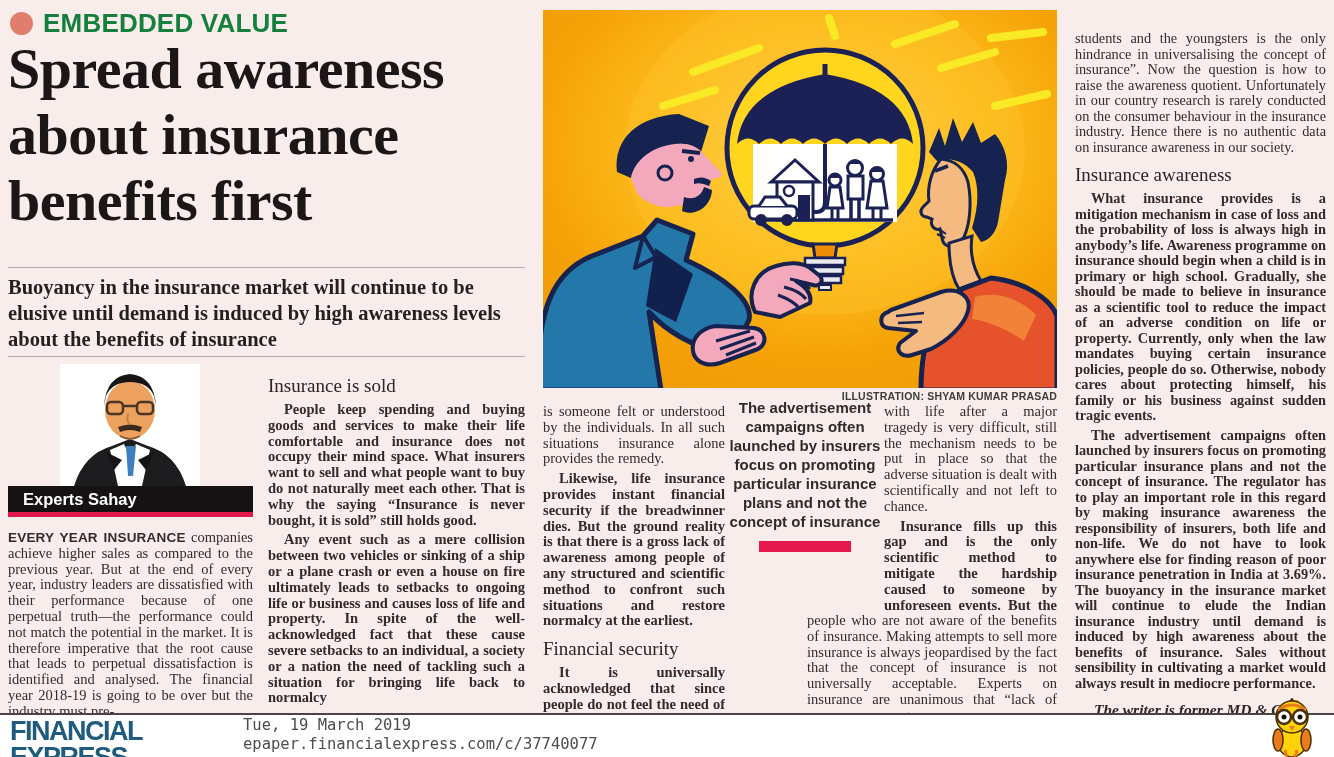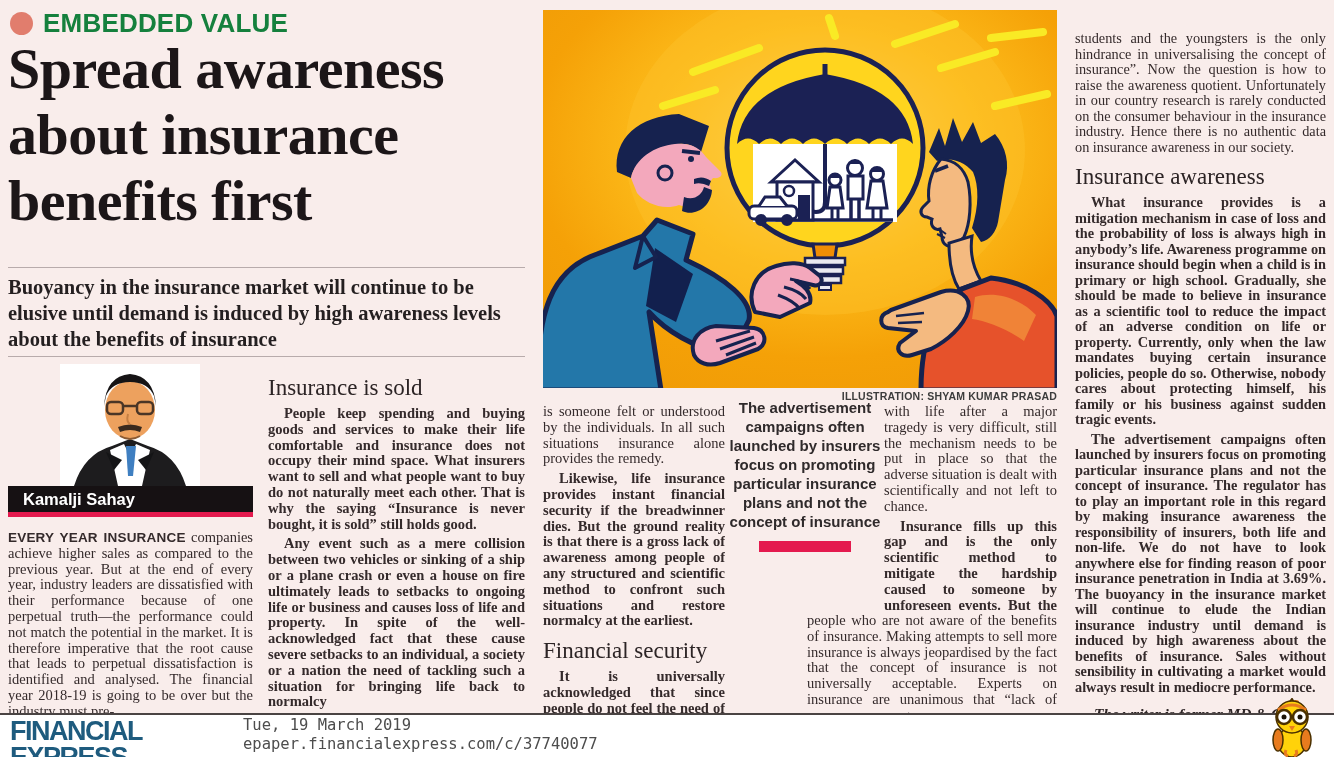--- a/index.html
+++ b/index.html
@@ -15,21 +15,21 @@
   .headline{position:absolute;left:8px;top:36px;width:522px;margin:0;
     font-size:58px;line-height:66px;font-weight:bold;color:#1c1618;letter-spacing:-.5px;}
   .rule{position:absolute;left:8px;width:517px;height:1px;background:#b8abab;}
   .rule-1{top:267px;}
   .rule-2{top:356px;}
   .subhead{position:absolute;left:8px;top:274px;width:519px;margin:0;
     font-size:20.5px;line-height:26px;font-weight:bold;color:#241f20;}
   
   .body{margin:0 0 4px 0;font-size:14.5px;line-height:15.8px;text-align:justify;}
   .indent{text-indent:16px;font-weight:bold;}
-  .crosshead{margin:9px 0 5px 0;font-size:23px;font-weight:normal;color:#2c2425;}
+  .crosshead{margin:9px 0 5px 0;font-size:19px;font-weight:normal;color:#2c2425;}
   .leadin{font-family:"Liberation Sans",sans-serif;font-weight:bold;font-size:13.5px;letter-spacing:.2px;}
   .col1{position:absolute;left:8px;top:364px;width:245px;height:350px;overflow:hidden;}
   .photo-wrap{margin-left:52px;width:140px;height:122px;background:#ffffff;}
   .nameband{height:26px;background:#161113;display:flex;align-items:center;}
   .nameband span{font-family:"Liberation Sans",sans-serif;font-weight:bold;font-size:16.5px;color:#fff;padding-left:15px;}
   .namebar{height:5px;background:#e41a4e;margin-bottom:13px;}
   .col2{position:absolute;left:268px;top:366px;width:257px;height:348px;overflow:hidden;}
   
   .illustration{position:absolute;left:543px;top:10px;width:514px;height:378px;}
   .ill-caption{position:absolute;left:543px;top:390px;width:514px;text-align:right;
@@ -80,21 +80,21 @@
         <path d="M44,42 Q46,12 70,10 Q94,12 96,42 L94,32 Q88,18 70,18 Q52,18 46,32 Z" fill="#161415"></path>
         <rect x="47" y="38" width="16" height="12" rx="4" fill="none" stroke="#4a3526" stroke-width="2.5"></rect>
         <rect x="77" y="38" width="16" height="12" rx="4" fill="none" stroke="#4a3526" stroke-width="2.5"></rect>
         <line x1="63" y1="42" x2="77" y2="42" stroke="#4a3526" stroke-width="2.5"></line>
         <path d="M58,63 Q70,58 82,63 L80,68 Q70,64 60,68 Z" fill="#3a2a1e"></path>
         <path d="M60,72 Q70,78 80,72" fill="none" stroke="#8a5a34" stroke-width="2"></path>
         <path d="M68,50 Q66,58 70,60" fill="none" stroke="#c57f43" stroke-width="2"></path>
       </svg>
     </div>
     <div class="nameband">
-      <span>Kamalji Sahay</span>
+      <span>Experts Sahay</span>
     </div>
     <div class="namebar"></div>
     <p class="body"><span class="leadin">EVERY YEAR INSURANCE</span><span> companies achieve higher sales as compared to the previous year. But at the end of every year, industry leaders are dissatisfied with their performance because of one perpetual truth—the performance could not match the potential in the market. It is therefore imperative that the root cause that leads to perpetual dissatisfaction is identified and analysed. The financial year 2018-19 is going to be over but the industry must pre-</span></p>
   </div>
 
   <div class="col2">
     <h3 class="crosshead">Insurance is sold</h3>
     <p class="body indent">People keep spending and buying goods and services to make their life comfortable and insurance does not occupy their mind space. What insurers want to sell and what people want to buy do not naturally meet each other. That is why the saying “Insurance is never bought, it is sold” still holds good.</p>
     <p class="body indent">Any event such as a mere collision between two vehicles or sinking of a ship or a plane crash or even a house on fire ultimately leads to setbacks to ongoing life or business and causes loss of life and property. In spite of the well-acknowledged fact that these cause severe setbacks to an individual, a society or a nation the need of tackling such a situation for bringing life back to normalcy</p>
   </div>

